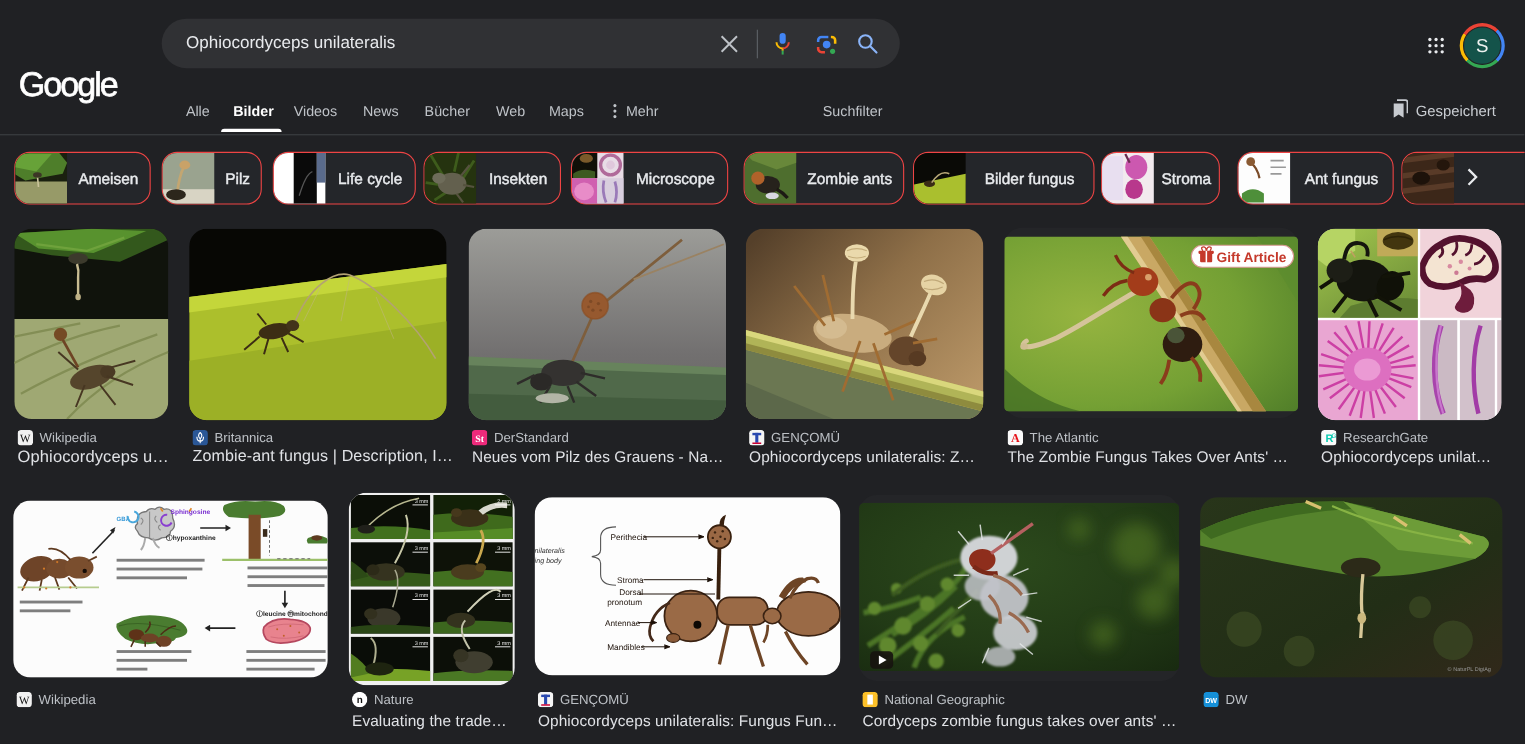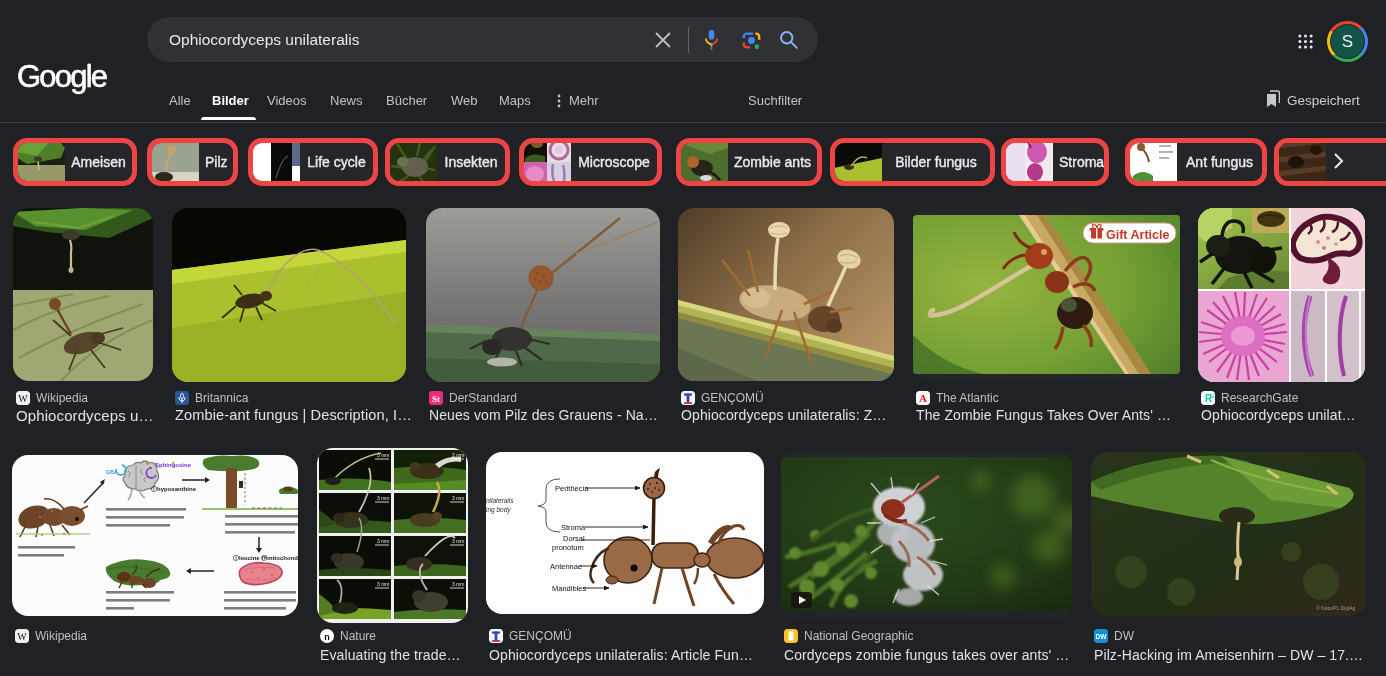--- a/index.html
+++ b/index.html
@@ -5,21 +5,21 @@
   * { margin:0; padding:0; box-sizing:border-box; }
   html,body { width:1386px; height:676px; overflow:hidden; }
   body { background:#202124; font-family:"Liberation Sans", sans-serif; }
   #page { position:relative; width:1386px; height:676px; overflow:hidden; }
   .abs { position:absolute; }
   .src { position:absolute; display:flex; align-items:center; gap:6px; height:14px;
          color:#bdc1c6; font-size:12px; }
   .fav { width:14px; height:14px; border-radius:3px; flex:0 0 auto; display:block; }
   .ttl { position:absolute; color:#e0e2e6; font-size:14px; white-space:nowrap;
          letter-spacing:0.1px; }
-  .chip { position:absolute; top:138px; height:48px; border:5px solid #ef4444;
+  .chip { position:absolute; top:138px; height:48px; border:1px solid #ef4444;
           border-radius:14px; background:#24262a; display:flex; align-items:center;
           overflow:hidden; }
   .chip .th { width:48px; height:48px; flex:0 0 auto; margin:-1px 0 -1px -1px; }
   .chip .lb { flex:1; text-align:center; color:#e8eaed; font-size:14px;
               -webkit-text-stroke:0.4px #e8eaed; padding:0 6px; white-space:nowrap; }
   .tab { position:absolute; top:93px; color:#bfc3c8; font-size:13px; }
   .timg { position:absolute; border-radius:16px; display:block; }
 </style>
 </head>
 <body>
@@ -620,21 +620,21 @@
         <text x="0" y="60">ing body</text>
       </g>
     <path d="M74 27 q-14 0 -14 10 L60 48 q0 5 -8 6 q8 1 8 6 L60 70 q0 10 14 10" stroke="#555" stroke-width="1" fill="none"></path>
   </svg>
   <div class="src" style="left:489px;top:629px;"><svg class="fav" viewBox="0 0 14 14">
         <rect width="14" height="14" rx="3" fill="#f5f5f5"></rect>
         <rect x="3" y="2.5" width="8" height="2.2" fill="#2a49b0"></rect>
         <rect x="5.6" y="2.5" width="2.8" height="9" fill="#2a49b0"></rect>
         <path d="M3 12 h8" stroke="#c03" stroke-width="1.4"></path>
       </svg>GENÇOMÜ</div>
-  <div class="ttl" style="left:489px;top:647px;">Ophiocordyceps unilateralis: Article Fun…</div>
+  <div class="ttl" style="left:489px;top:647px;">Ophiocordyceps unilateralis: Fungus Fun…</div>
 
   <div class="abs" style="left:781px;top:450px;width:291px;height:169px;background:#242528;border-radius:16px;"></div>
   <svg class="timg" style="left:781px;top:457px;border-radius:5px;" width="291" height="153" viewBox="0 0 291 153">
     <defs>
       <radialGradient id="g8" cx="0.45" cy="0.35" r="0.95">
         <stop offset="0" stop-color="#2c4a1c"></stop>
           <stop offset="0.55" stop-color="#223a16"></stop>
           <stop offset="1" stop-color="#15250e"></stop>
       </radialGradient>
       <filter id="blur8">
@@ -712,15 +712,14 @@
     <path d="M96 4 l14 6 M176 18 l12 8 M236 34 l10 8" stroke="#d8c070" stroke-width="3" fill="none"></path>
     <ellipse cx="146" cy="64" rx="18" ry="9" fill="#2c2a18"></ellipse>
     <path d="M148 70 q-2 20 -1 34 q3 4 0 8 l-1 16" stroke="#d8c898" stroke-width="3" fill="none"></path>
     <ellipse cx="147" cy="110" rx="4" ry="5" fill="#cbb87e"></ellipse>
     <text x="225" y="158" font-size="5" fill="#999">© NaturPL DigiAg</text>
   </svg>
   <div class="src" style="left:1094px;top:629px;"><svg class="fav" viewBox="0 0 14 14">
         <rect width="14" height="14" rx="3" fill="#1590d8"></rect>
         <text x="7" y="10" font-size="6.5" font-weight="bold" fill="#fff" text-anchor="middle">DW</text>
       </svg>DW</div>
-  <div class="ttl" style="left:1094px;top:647px;">Pilz-Hacking im Ameisenhirn – DW – 17.…</div>
 
 </div>
 
 </body></html>

